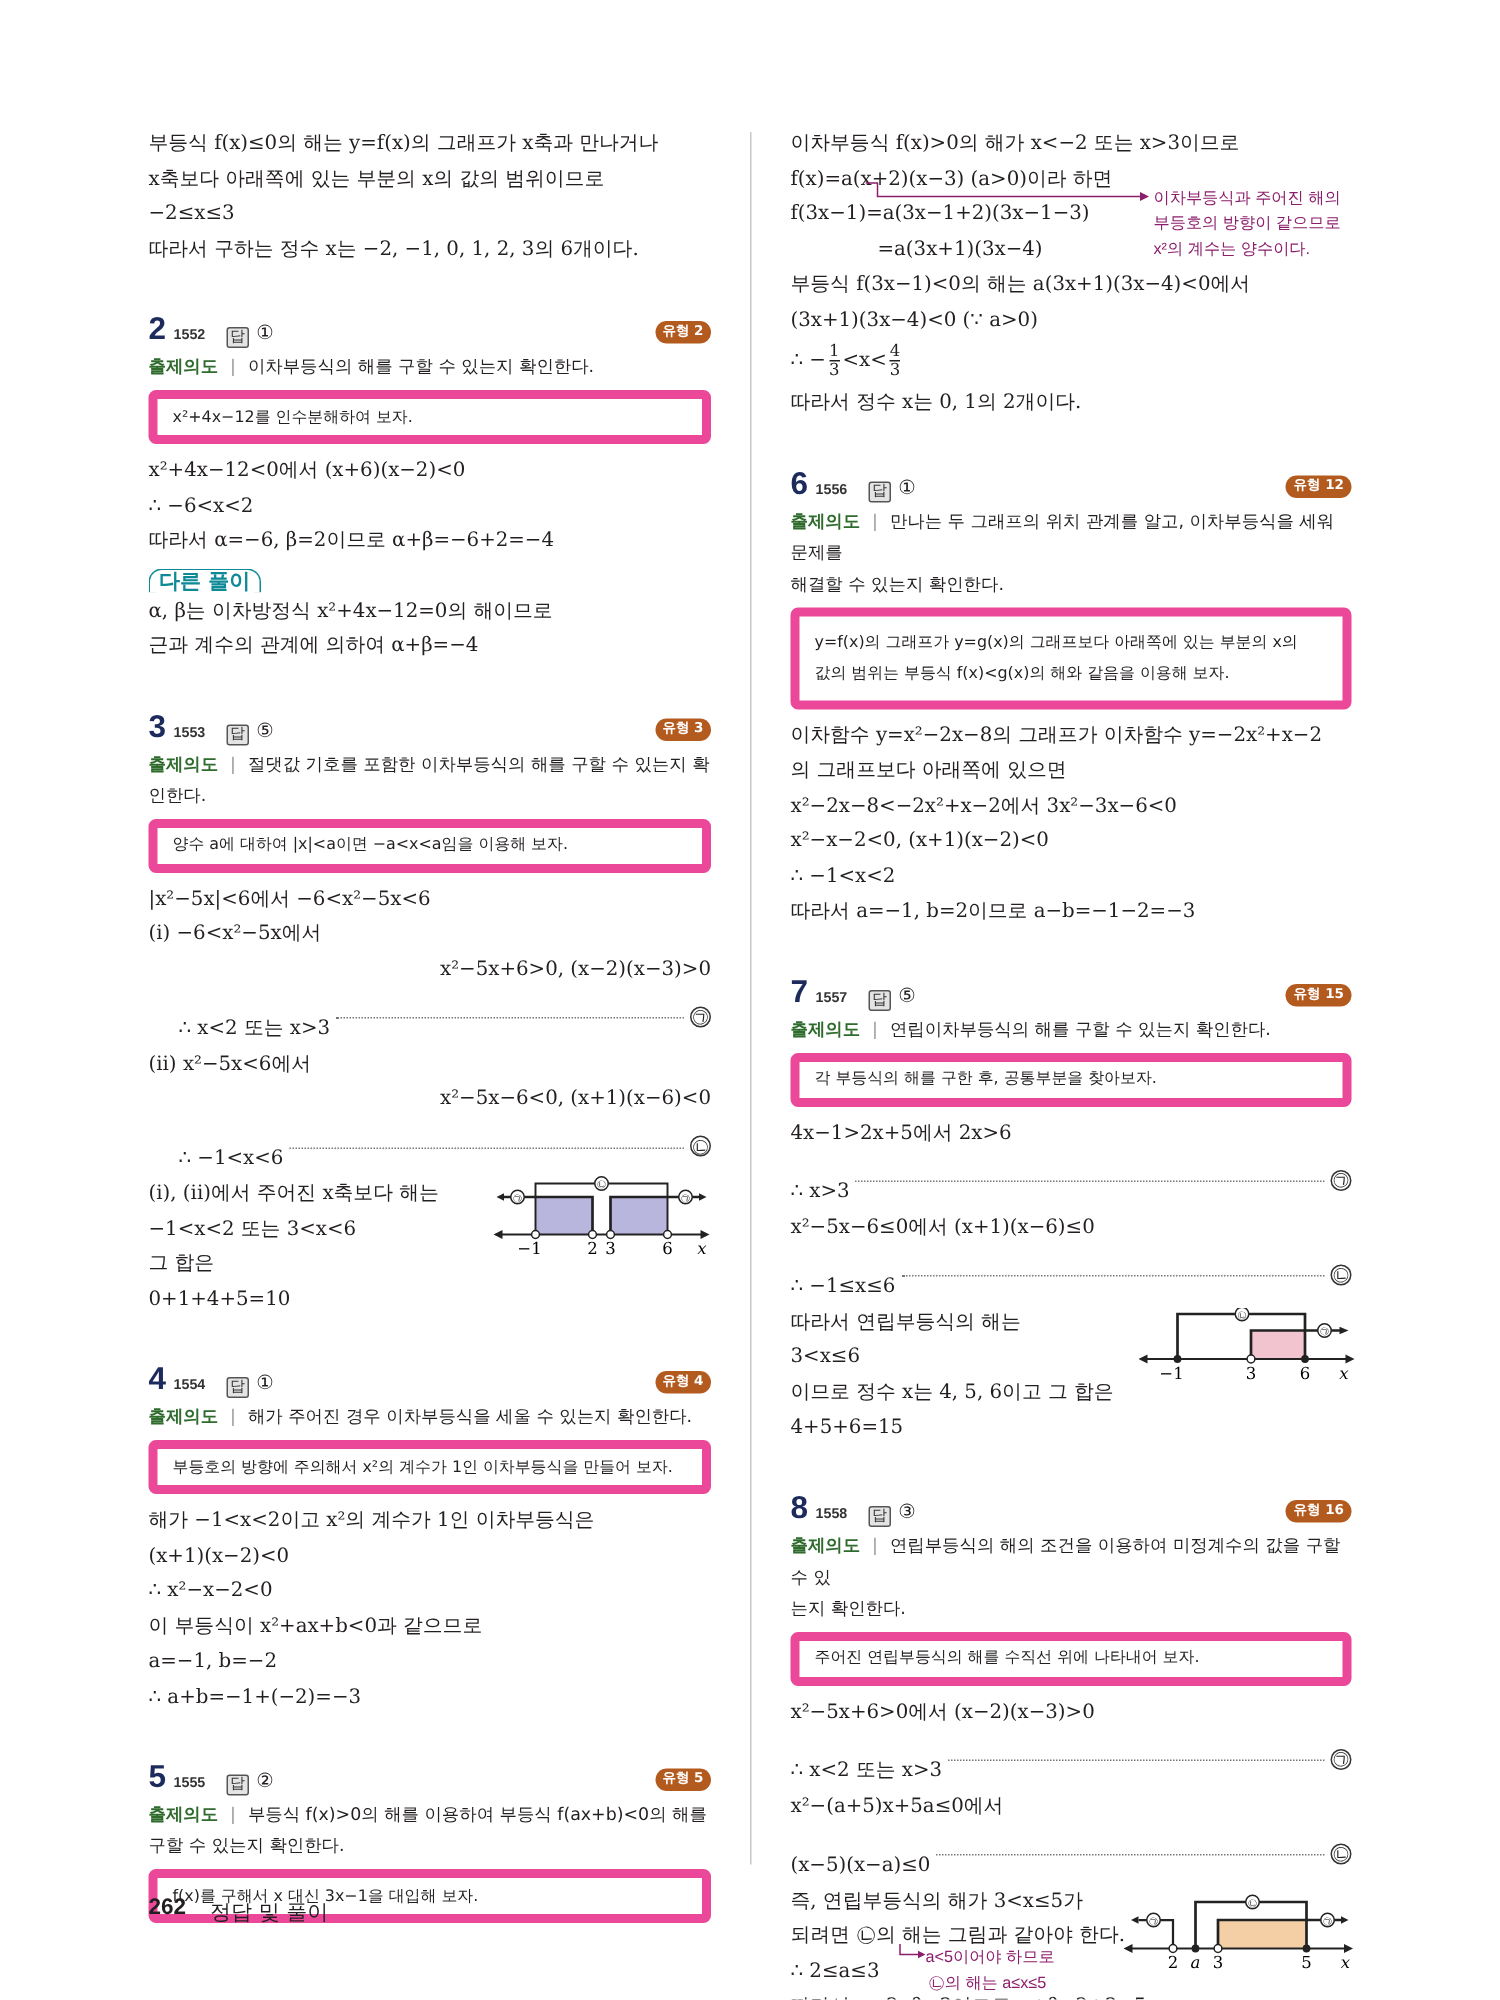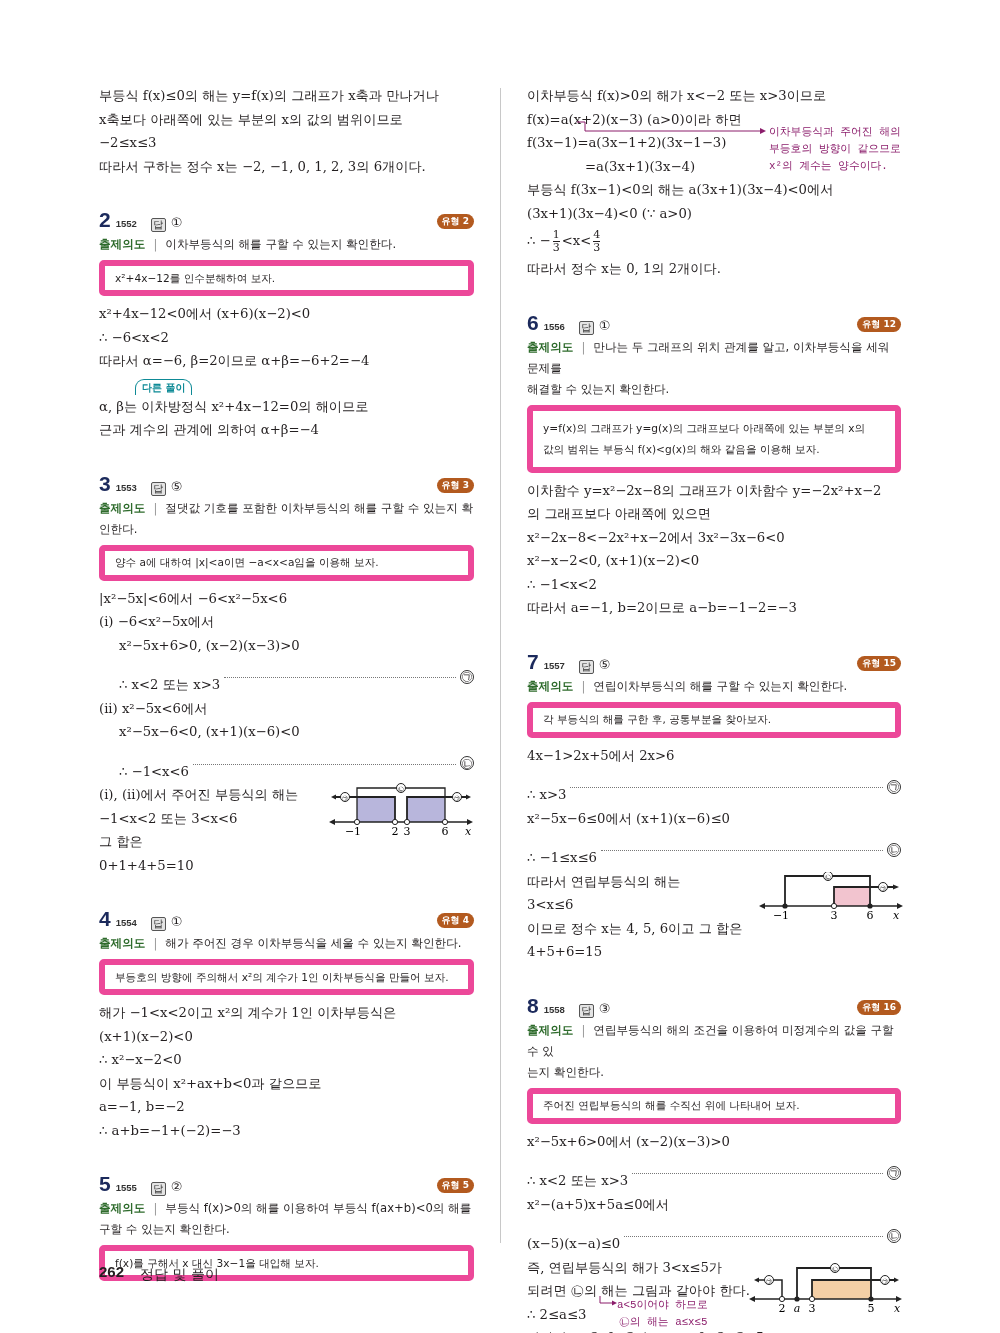--- a/index.html
+++ b/index.html
@@ -3,38 +3,38 @@
 <meta charset="utf-8">
 <style>
   * { box-sizing: border-box; margin: 0; padding: 0; }
   html, body { width: 1000px; height: 1333px; background: #ffffff; overflow: hidden; }
   body { position: relative; font-family: "DejaVu Sans", sans-serif; color: #231f20; }
   .col { position: absolute; top: 84px; }
   .col-left { left: 99px; width: 375px; }
   .col-right { left: 527px; width: 374px; }
   .divider { position: absolute; left: 500px; top: 88px; width: 1px; height: 1155px; background: #c8c8c8; }
   .line { font-family: "DejaVu Serif", serif; font-size: 13.2px; line-height: 23.5px; white-space: nowrap; position: relative; }
-  .line.indent { padding-left: 20px; }
+  .line.indent { padding-left: 20px; text-align: right; }
   .dotted { display: flex; align-items: center; }
   .dotted .txt { flex: none; margin-top: 16px; }
   .dotted .dots { flex: 1; border-bottom: 1.5px dotted #777; margin: 0 4px; height: 1px; align-self: center; margin-top: 2px; }
   .dotted .mark { flex: none; font-family: "DejaVu Sans", sans-serif; font-size: 11px; width: 14px; height: 14px; border: 1px solid #333; border-radius: 50%; display: inline-flex; align-items: center; justify-content: center; line-height: 1; }
   .prob-head { display: flex; align-items: baseline; position: relative; height: 26px; margin-top: 0; }
   .prob-num { font-family: "Liberation Sans", sans-serif; font-weight: bold; font-size: 21px; color: #1c2a5c; }
   .prob-id { font-family: "Liberation Sans", sans-serif; font-weight: bold; font-size: 9.5px; color: #333; margin-left: 5px; }
   .ans-icon { display: inline-block; margin-left: 14px; font-size: 10px; width: 15px; height: 14px; border: 1.5px solid #555; border-radius: 2px; background: #e4e4e4; color: #333; text-align: center; line-height: 11px; font-family: "DejaVu Sans", sans-serif; position: relative; top: 1px; }
   .ans-val { font-family: "DejaVu Sans", sans-serif; font-size: 13px; margin-left: 5px; }
   .type-badge { position: absolute; right: 0; top: 6px; background: #b35a1f; color: #fff; font-family: "DejaVu Sans", sans-serif; font-weight: bold; font-size: 9px; border-radius: 8px; padding: 2px 5px; line-height: 11px; }
   .intent { font-family: "DejaVu Sans", sans-serif; font-size: 11.6px; line-height: 21px; color: #231f20; }
   .intent .label { color: #2e6b2c; font-weight: bold; text-align: right; }
   .intent .sep { color: #999; margin: 0 8px; }
   .hint-box { border: 6px solid #ec4899; border-radius: 5px; padding: 7px 10px; font-family: "DejaVu Sans", sans-serif; font-size: 10.6px; line-height: 21px; margin: 5px 0 6px 0; color: #231f20; }
   .hint-box.single { height: 36px; display: flex; align-items: center; }
-  .alt-badge { display: inline-block; font-family: "DejaVu Sans", sans-serif; font-weight: bold; font-size: 10px; color: #0e8a96; border: 1.5px solid #0e8a96; border-bottom: none; border-radius: 9px 9px 0 0; padding: 1px 6px 0 6px; margin-top: 6px; line-height: 14px; margin-left: 36px; }
-  .annot { font-family: Liberation Mono, monospace; color: #8b1d6b; font-size: 10.8px; line-height: 17px; }
+  .alt-badge { display: inline-block; font-family: "DejaVu Sans", sans-serif; font-weight: bold; font-size: 14px; color: #0e8a96; border: 1.5px solid #0e8a96; border-bottom: none; border-radius: 9px 9px 0 0; padding: 1px 6px 0 6px; margin-top: 6px; line-height: 14px; }
+  .annot { font-family: Liberation Sans, sans-serif; color: #8b1d6b; font-size: 10.8px; line-height: 17px; }
   .gap-l { height: 30px; }
   .numline { position: absolute; }
   .footer-num { position: absolute; left: 99px; top: 1263px; font-family: "Liberation Sans", sans-serif; font-weight: bold; font-size: 15px; color: #231f20; }
   .footer-txt { position: absolute; left: 140px; top: 1266px; font-family: "DejaVu Sans", sans-serif; font-size: 14px; color: #231f20; }
   .frac { display: inline-flex; flex-direction: column; align-items: center; vertical-align: middle; font-size: 11px; line-height: 12px; margin: 0 2px; }
   .frac .bar { border-top: 1px solid #231f20; width: 100%; }
 </style>
 </head>
 <body>
 
@@ -88,21 +88,21 @@
     <span class="mark">㉠</span>
   </div>
   <div class="line">(ii) x²−5x&lt;6에서</div>
   <div class="line indent">x²−5x−6&lt;0, (x+1)(x−6)&lt;0</div>
   <div class="line indent dotted">
     <span class="txt">∴  −1&lt;x&lt;6</span>
     <span class="dots"></span>
     <span class="mark">㉡</span>
   </div>
   <div style="position:relative;">
-    <div class="line">(i), (ii)에서 주어진 부등식의 해는</div>
+    <div class="line">(i), (ii)에서 주어진 x축보다 해는</div>
     <div class="line">−1&lt;x&lt;2 또는 3&lt;x&lt;6</div>
     <div class="line">그 합은</div>
     <div class="line">0+1+4+5=10</div>
     <svg class="numline" style="left:228px; top:0;" width="150" height="55" viewBox="0 0 150 55">
       <rect x="30" y="14" width="38" height="25" fill="#b8b6dc"></rect>
       <rect x="80" y="14" width="38" height="25" fill="#b8b6dc"></rect>
       <polyline points="30,39 30,5 118,5 118,39" fill="none" stroke="#222" stroke-width="1.3"></polyline>
       <polyline points="8,14 68,14 68,39" fill="none" stroke="#222" stroke-width="1.8"></polyline>
       <polyline points="80,39 80,14 140,14" fill="none" stroke="#222" stroke-width="1.8"></polyline>
       <polygon points="4,14 9,11.5 9,16.5" fill="#222"></polygon>

